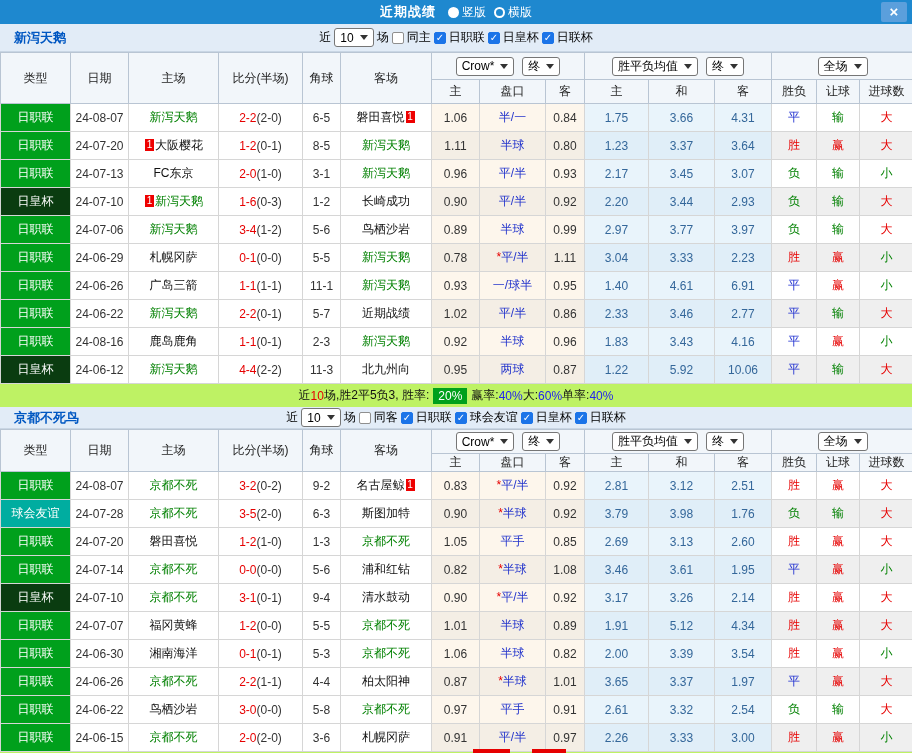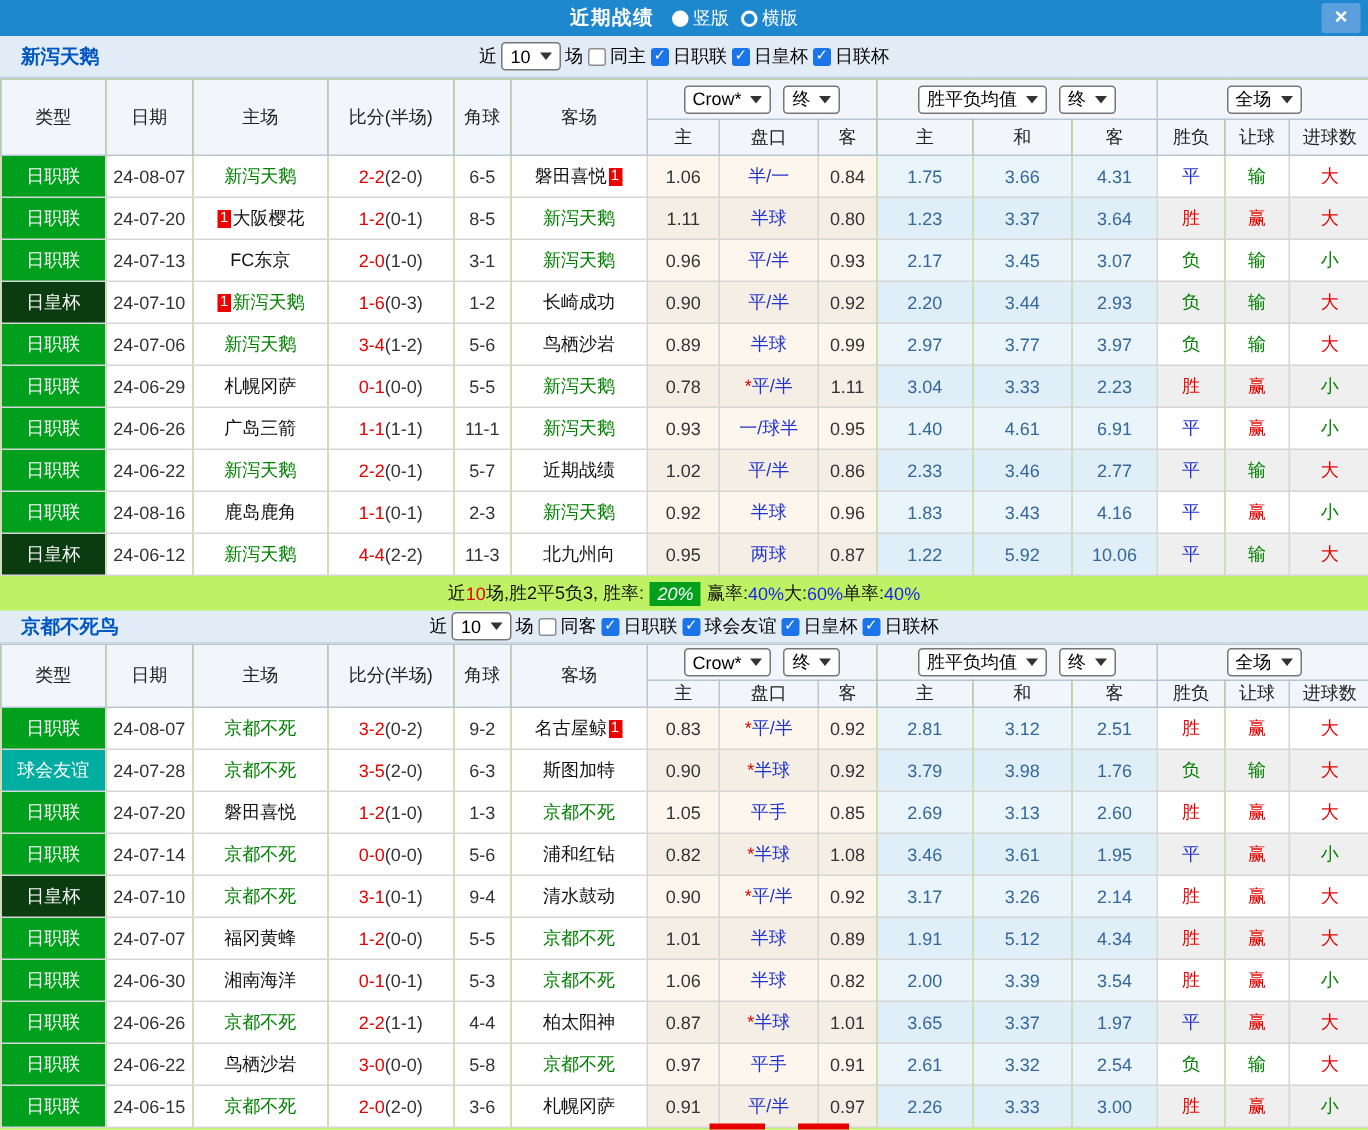--- a/index.html
+++ b/index.html
@@ -47,21 +47,21 @@
   .c-res{background:#fff;}
   tr.odd .c-res{background:#efefef;}
   .subject{color:#008000;}
   .opp{color:#111;}
   .ft{color:#e60000;} .ht{color:#333;}
   .hcap{color:#2334cc;} .star{color:#e60000;}
   .res-red{color:#e60000;} .res-blue{color:#1f2fd0;} .res-green{color:#008000;}
   .badge1{display:inline-block;background:#ee0000;color:#fff;font-size:10px;line-height:12px;width:9px;height:12px;text-align:center;vertical-align:1px;margin:0 1px;}
 
   .summary{height:23px;display:flex;align-items:center;justify-content:center;font-size:12px;}
-  .sum-badge{background:#00a01c;color:#fff;padding:1px 5px;margin:13px 4px;font-style:italic;}
+  .sum-badge{background:#00a01c;color:#fff;padding:1px 5px;margin:13px 4px;}
   .t-red{color:#e60000;} .t-blue{color:#2222ee;} .t-black{color:#111;}
 
   .pbadge{position:absolute;background:#e60000;height:12px;}
 </style>
 </head>
 <body>
 
 <div class="window">
   <div class="titlebar">
     <span class="title">近期战绩</span>

